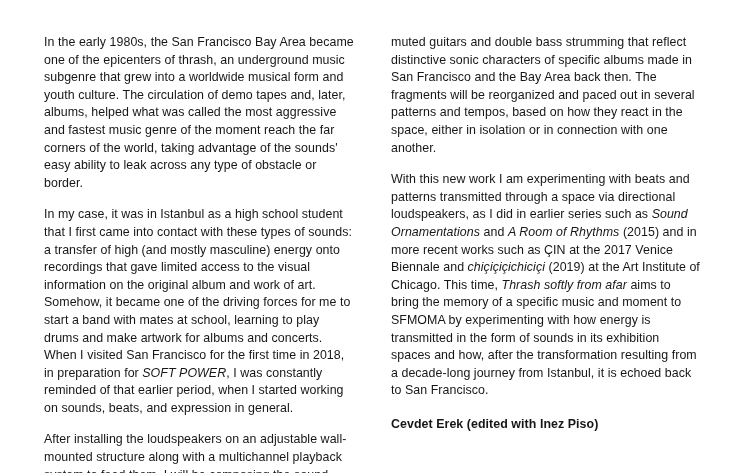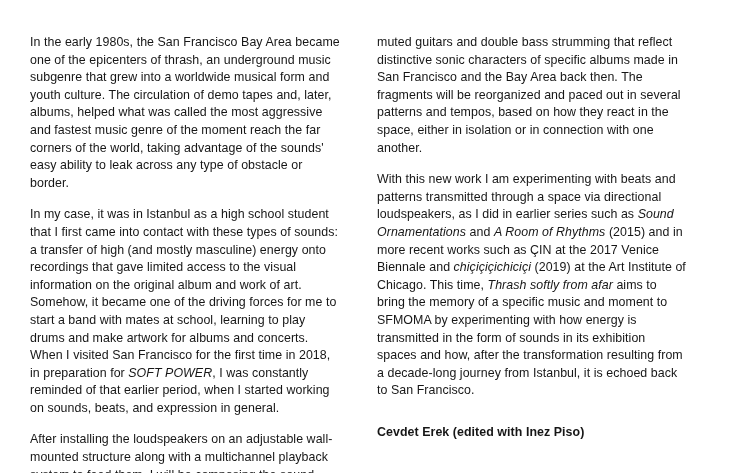--- a/index.html
+++ b/index.html
@@ -12,21 +12,21 @@
     background: #ffffff;
     font-family: "Liberation Sans", sans-serif;
     color: #000000;
     overflow: hidden;
   }
   .page {
     position: relative;
     width: 731px;
     height: 473px;
     box-sizing: border-box;
-    padding: 34px 28px 10px 30px;
+    padding: 34px 28px 10px 44px;
   }
   .columns {
     display: flex;
     flex-direction: row;
     align-items: flex-start;
     gap: 36px;
     height: 100%;
   }
   .col {
     width: 311px;
@@ -40,21 +40,21 @@
     text-align: left;
     letter-spacing: 0.005em;
   }
   p:last-child {
     margin-bottom: 0;
   }
   .byline {
     font-weight: bold;
     font-size: 12.4px;
     line-height: 17.6px;
-    margin-top: 24px;
+    margin-top: 16px;
   }
   .it {
     font-style: italic;
   }
 </style>
 </head>
 <body>
 
 <div class="page">
   <div class="columns">

